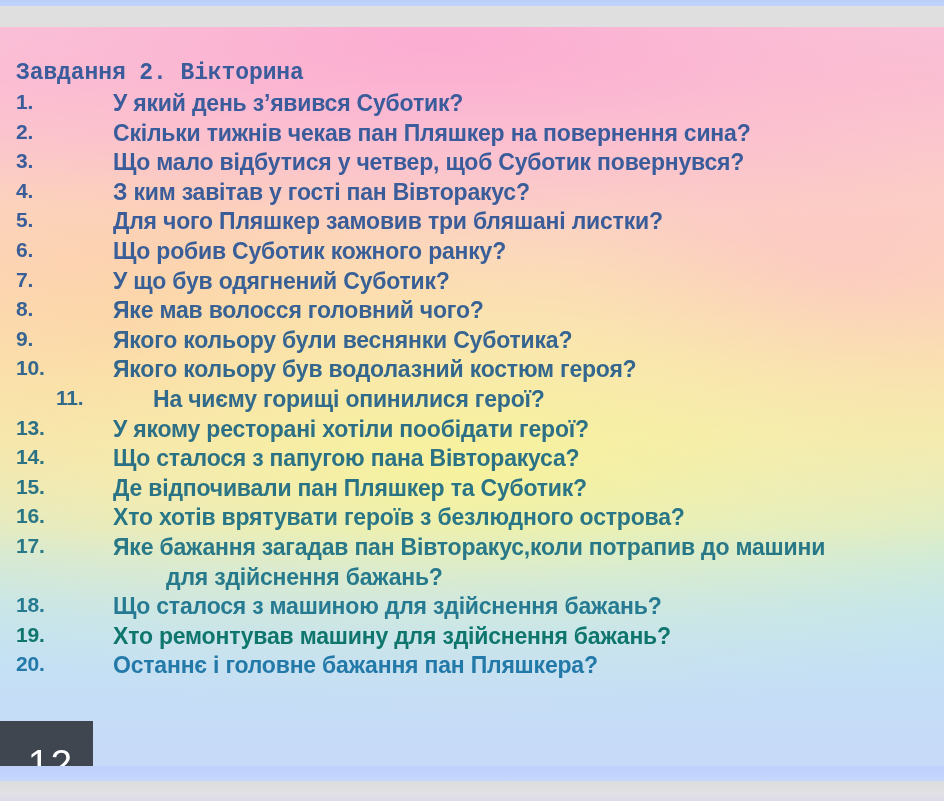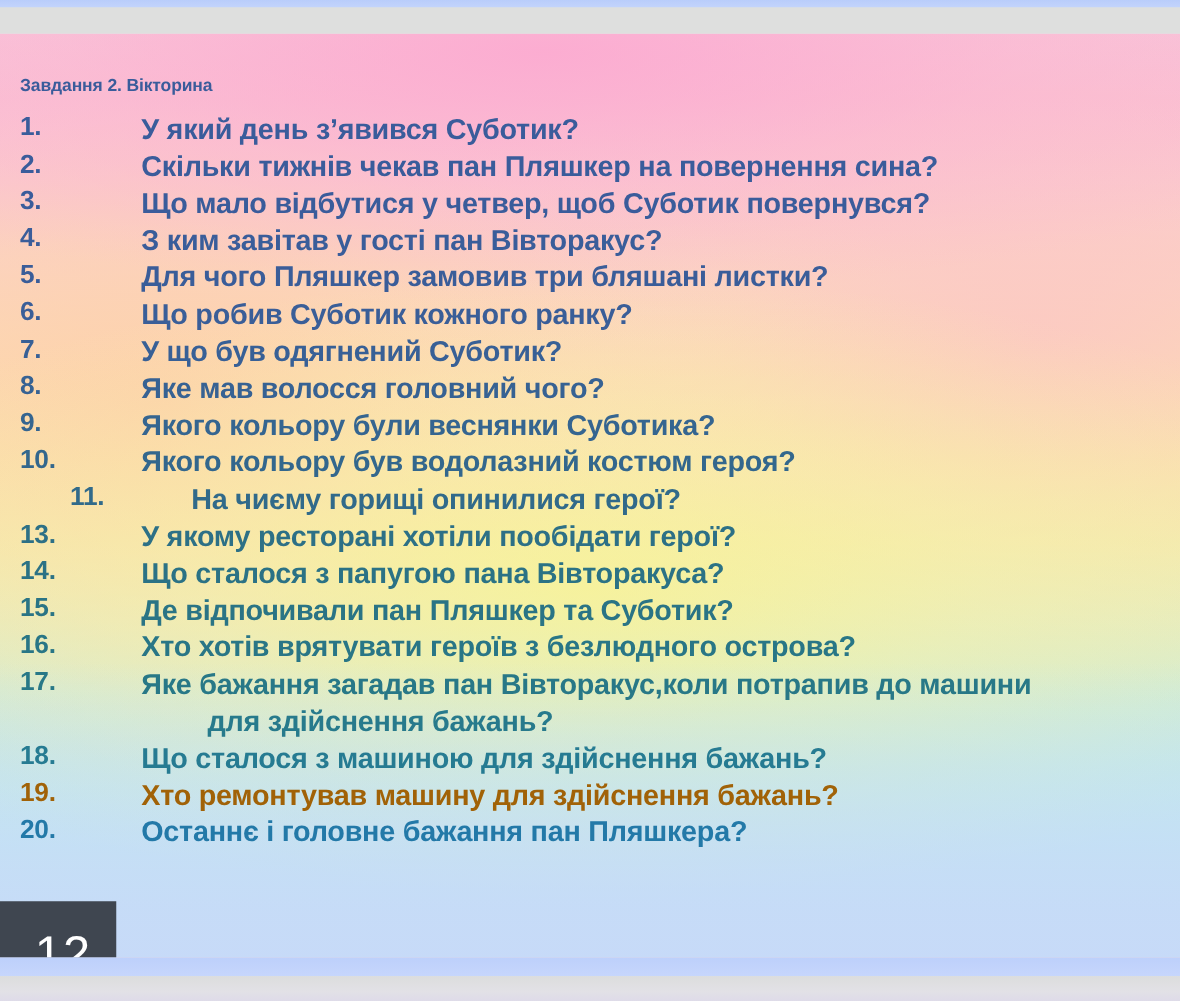--- a/index.html
+++ b/index.html
@@ -114,25 +114,26 @@
   
   .content {
     position: absolute;
     left: 0; top: 0;
     width: 944px; height: 739px;
   }
   .heading {
     position: absolute;
     left: 16px;
     top: 33px;
-    font-size: 14px;
+    font-size: 23px;
     font-weight: bold;
     letter-spacing: -0.1px;
     color: #3a5c9b;
     white-space: nowrap;
+    font-family: Liberation Mono, monospace;
   }
   .qlist {
     position: absolute;
     left: 0;
     top: 63px;
     width: 944px;
   }
   .qrow {
     position: relative;
     height: 29.6px;
@@ -171,21 +172,21 @@
   .c9  { color: #33678d; }
   .c10 { color: #316a8a; margin-left: 40px; }
   .c11 { color: #2f6d88; }
   .c12 { color: #2d7086; }
   .c13 { color: #2b7285; }
   .c14 { color: #2a7485; }
   .c15 { color: #297686; }
   .c16 { color: #287887; }
   .c17 { color: #277a8c; margin-left: 44px; }
   .c18 { color: #267b92; }
-  .c19 { color: #a16207; }
+  .c19 { color: #0f766e; }
   .c20 { color: #2379a8; }
 
   
   .page-badge {
     position: absolute;
     left: 0;
     top: 694px;
     width: 93px;
     height: 72px;
     background: #3f4650;

